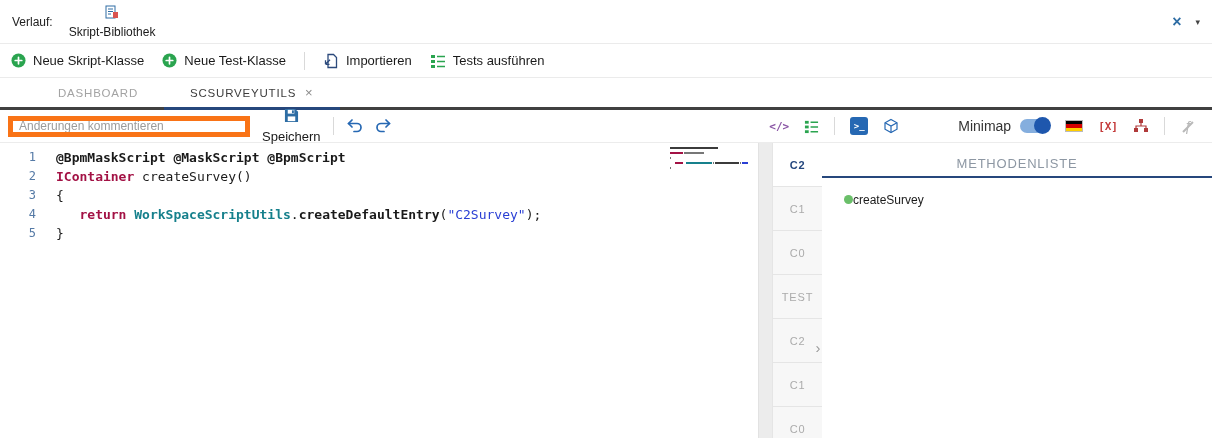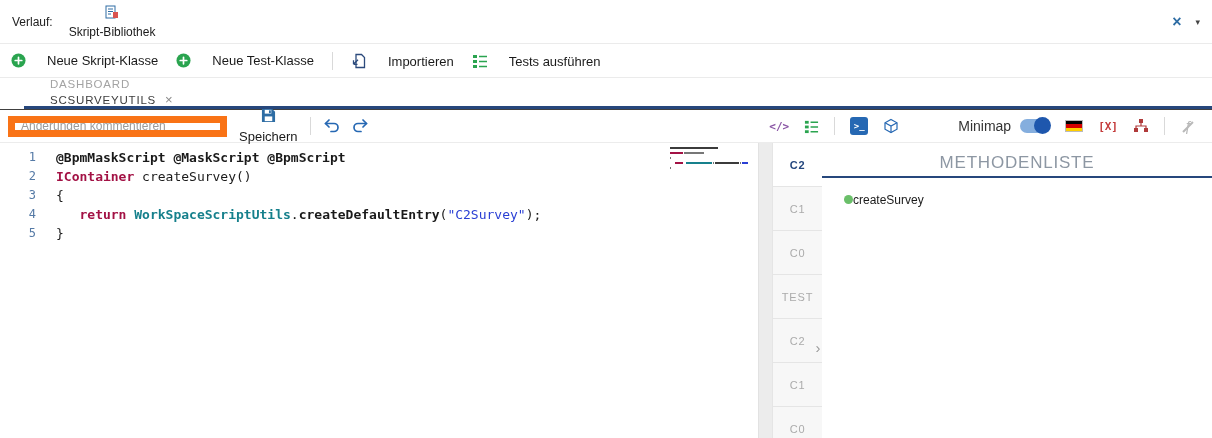--- a/index.html
+++ b/index.html
@@ -11,35 +11,35 @@
                  border-bottom:1px solid #ebebeb; font-size:12px; }
   .history-label { color:#222; margin-right:16px; }
   .history-item { display:flex; align-items:center; gap:6px; cursor:pointer;flex-direction:column; }
   .history-right { margin-left:auto; display:flex; align-items:center; gap:14px; }
   .close-x { color:#2e6da4; font-size:16px; font-weight:bold; line-height:1; cursor:pointer; }
   .caret { color:#444; font-size:9px; cursor:pointer; }
 
   
   .main-toolbar { height:34px; display:flex; align-items:center; gap:18px; padding:0 11px;
                   border-bottom:1px solid #ebebeb; font-size:13px; }
-  .tb-btn { display:flex; align-items:flex-end; gap:21px; cursor:pointer; white-space:nowrap; }
+  .tb-btn { display:flex; align-items:flex-start; gap:7px; cursor:pointer; white-space:nowrap; }
   .tb-sep, .et-sep { width:1px; height:18px; background:#d9d9d9; }
 
   
-  .tab-bar { height:32px; display:flex; padding-left:24px; border-bottom:1px solid #404040; background:#fff;flex-direction:column; }
+  .tab-bar { height:32px; display:flex; padding-left:32px; border-bottom:3px solid #404040; background:#fff; }
   .tab { height:32px; display:flex; align-items:center; gap:9px; padding:0 26px;
          font-size:11.5px; letter-spacing:.8px; color:#a3a3a3;
          border-bottom:3px solid transparent; cursor:pointer; }
   .tab.active { color:#3c3c3c; border-bottom-color:#26477c; }
   .tab-close { color:#8a8a8a; font-size:13px; line-height:1; cursor:pointer; }
 
   
   .editor-toolbar { height:33px; display:flex; align-items:center; gap:12px; padding:0 8px;
                     border-bottom:1px solid #ececec; }
-  .comment-input { width:219px; height:21px; border:7px solid #f97316; font-size:12px;
+  .comment-input { width:242px; height:21px; border:5px solid #f97316; font-size:12px;
                    padding:0 6px; color:#333; font-family:"Liberation Sans", sans-serif; outline:none; }
   .comment-input::placeholder { color:#9b9b9b; }
   .save-btn { display:flex; align-items:center; gap:6px; font-size:13px; cursor:pointer;flex-direction:column; }
   .icon-btn { display:flex; align-items:center; justify-content:center; cursor:pointer; }
   .right-icons { margin-left:auto; display:flex; align-items:center; gap:15px; padding-right:8px; }
   .code-glyph span { color:#8a56a5; font-weight:bold; font-size:11px; font-family:"DejaVu Sans Mono", monospace; }
   .console-icon { width:18px; height:18px; background:#2668b3; border-radius:3px; color:#fff;
                   display:flex; align-items:center; justify-content:center;
                   font:bold 9px "DejaVu Sans Mono", monospace; cursor:pointer; }
   .minimap-group { display:flex; align-items:center; gap:9px; }
@@ -82,21 +82,21 @@
                 font-size:11px; letter-spacing:.8px; color:#ababab;
                 border-bottom:1px solid #e5e5e5; cursor:pointer; }
   .strip-item.active { background:#fff; color:#24477e; font-weight:bold; }
 
   .panel-handle { position:absolute; left:813px; top:196px; width:10px; text-align:center;
                   color:#9a9a9a; font-size:15px; cursor:pointer; }
 
   .right-panel { flex:1; background:#fff; }
   .panel-tabs { height:28px; margin-top:7px; display:flex; border-bottom:1px solid #ececec; }
   .panel-tab { flex:1; display:flex; align-items:center; justify-content:center;
-               font-size:17px; letter-spacing:.8px; color:#b9bfc6;
+               font-size:13px; letter-spacing:.8px; color:#b9bfc6;
                border-bottom:2px solid transparent; margin-bottom:-1px; cursor:pointer; }
   .panel-tab.active { color:#8d97a3; border-bottom-color:#26477c; }
   .method-list { padding:10px 0 0 22px; }
   .method-row { display:flex; align-items:center; height:23px; cursor:pointer; }
   .method-dot { width:9px; height:9px; border-radius:50%; background:#6abf69; flex-shrink:0; }
   .method-name { font-size:12px; color:#1a1a1a; }
 </style>
 </head>
 <body>
 

